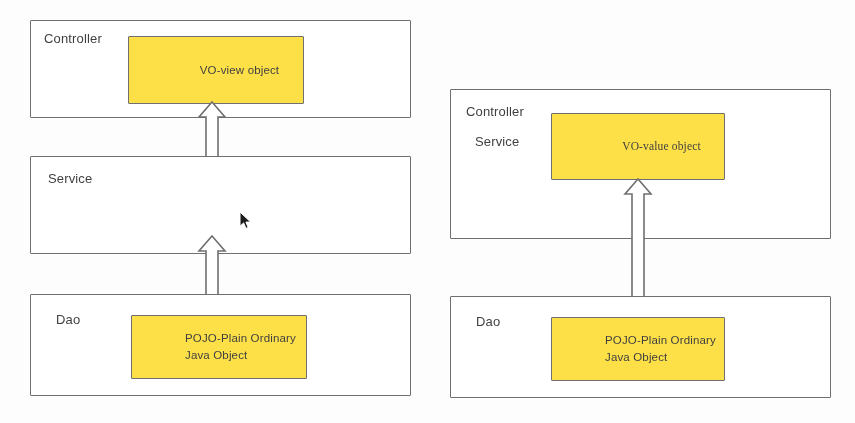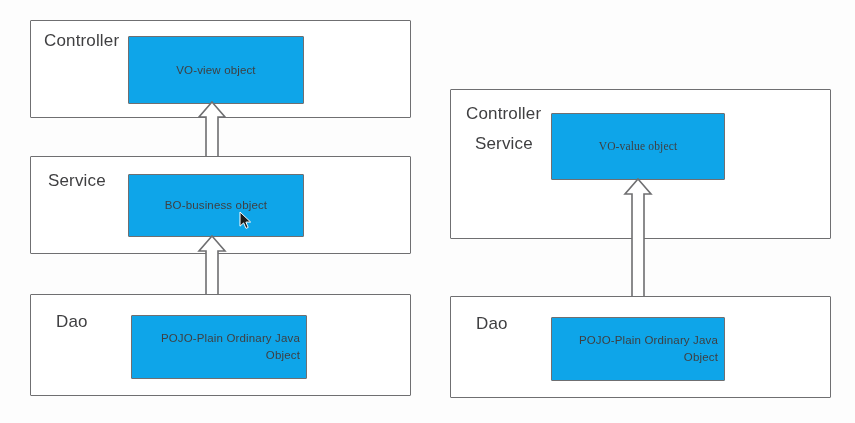--- a/index.html
+++ b/index.html
@@ -26,38 +26,39 @@
   .layer-box {
     position: absolute;
     box-sizing: border-box;
     border: 1.6px solid #6f6f71;
     background: #ffffff;
     border-radius: 1px;
   }
 
   .layer-label {
     position: absolute;
-    font-size: 17px;
+    font-size: 13px;
     color: #3f3f41;
     letter-spacing: 0.15px;
     white-space: nowrap;
     line-height: 1.35;
   }
 
   
   .obj-box {
     position: absolute;
     box-sizing: border-box;
     border: 1.6px solid #6f6f71;
-    background: #0ea5e9;
+    background: #fde047;
     display: flex;
     align-items: center;
     justify-content: center;
-    text-align: right;
+    text-align: left;
     border-radius: 1px;
+    padding-left: 47px;
   }
 
   .obj-label {
     font-size: 11.5px;
     color: #3f3f41;
     letter-spacing: 0.15px;
     line-height: 1.45;
     padding: 0 6px;
   }
 
@@ -96,23 +97,20 @@
   </div>
 
   <div class="connector" style="left:196px; top:100px; width:32px; height:88px;">
     <svg width="32" height="88" viewBox="0 0 32 88">
       <path class="arrow-shape" d="M16 2 L29 17 L22 17 L22 71 L29 71 L16 86 L3 71 L10 71 L10 17 L3 17 Z" stroke="#6f6f71"></path>
     </svg>
   </div>
 
   <div class="layer-box" style="left: 30px; top: 156px; width: 381px; height: 98px; border-color: rgb(111, 111, 113);"></div>
   <div class="layer-label" style="left: 48px; top: 170px; color: rgb(63, 63, 65);">Service</div>
-  <div class="obj-box" style="left: 128px; top: 174px; width: 176px; height: 63px; border-color: rgb(111, 111, 113);">
-    <span class="obj-label" style="color: rgb(63, 63, 65);">BO-business object</span>
-  </div>
 
   <div class="connector" style="left:196px; top:234px; width:32px; height:88px;">
     <svg width="32" height="88" viewBox="0 0 32 88">
       <path class="arrow-shape" d="M16 2 L29 17 L22 17 L22 71 L29 71 L16 86 L3 71 L10 71 L10 17 L3 17 Z" stroke="#6f6f71"></path>
     </svg>
   </div>
 
   <div class="layer-box" style="left: 30px; top: 294px; width: 381px; height: 102px; border-color: rgb(111, 111, 113);"></div>
   <div class="layer-label" style="left: 56px; top: 311px; color: rgb(63, 63, 65);">Dao</div>
   <div class="obj-box" style="left: 131px; top: 315px; width: 176px; height: 64px; border-color: rgb(111, 111, 113);">

